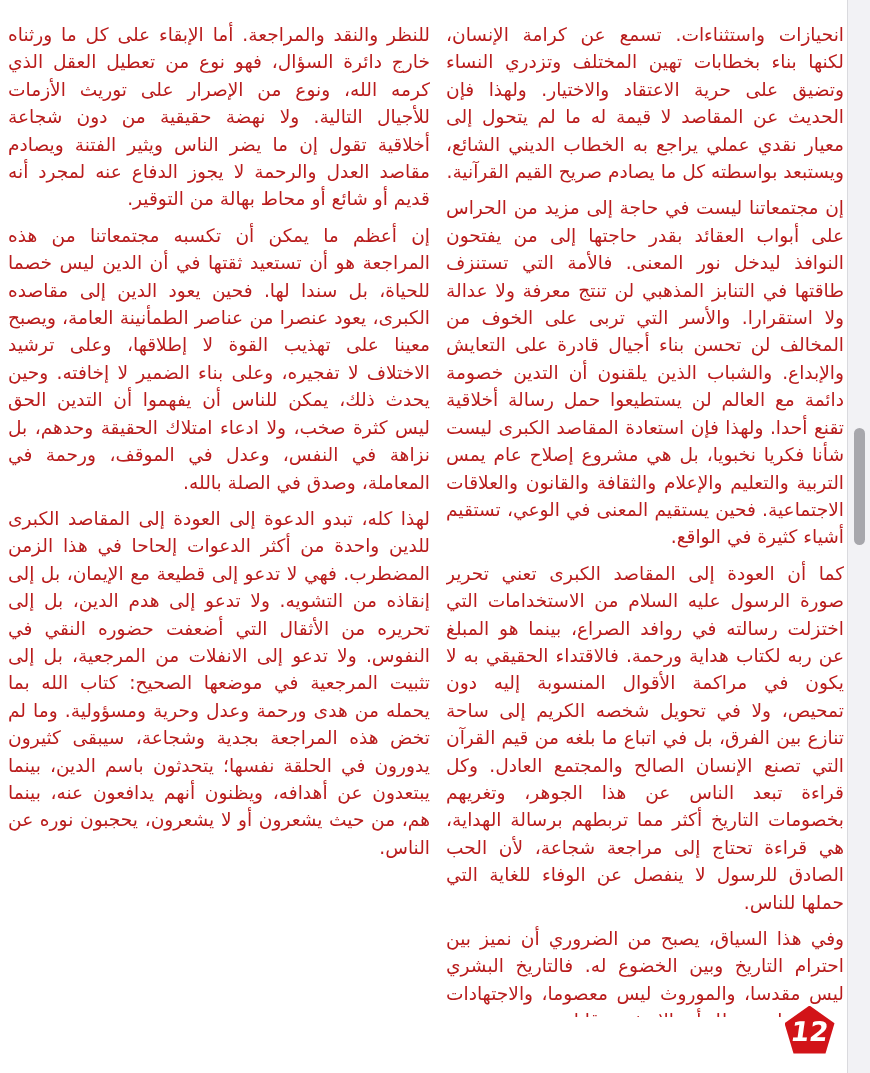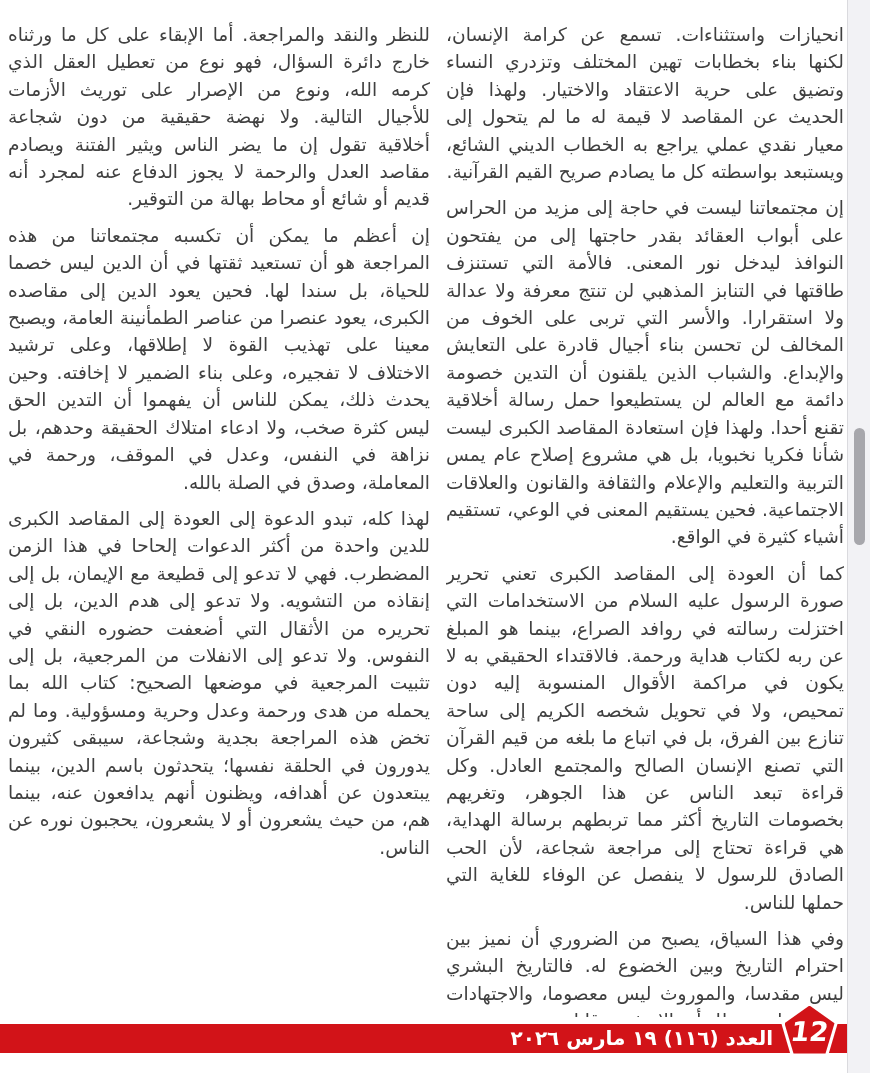--- a/index.html
+++ b/index.html
@@ -32,21 +32,21 @@
     height: 100%;
   }
   .col-first { width: 398px; }
   .col-second { flex: 1; }
   .col p {
     margin: 0 0 9px 0;
     direction: rtl;
     text-align: justify;
     font-size: 18.6px;
     line-height: 27.4px;
-    color: #404040;
+    color: #b91c1c;
     letter-spacing: 0px;
   }
   
   .scrollbar-track {
     position: absolute;
     top: 0;
     right: 0;
     width: 23px;
     height: 1073px;
     background: #f2f2f5;
@@ -120,23 +120,20 @@
       <p>كما أن العودة إلى المقاصد الكبرى تعني تحرير صورة الرسول عليه السلام من الاستخدامات التي اختزلت رسالته في روافد الصراع، بينما هو المبلغ عن ربه لكتاب هداية ورحمة. فالاقتداء الحقيقي به لا يكون في مراكمة الأقوال المنسوبة إليه دون تمحيص، ولا في تحويل شخصه الكريم إلى ساحة تنازع بين الفرق، بل في اتباع ما بلغه من قيم القرآن التي تصنع الإنسان الصالح والمجتمع العادل. وكل قراءة تبعد الناس عن هذا الجوهر، وتغريهم بخصومات التاريخ أكثر مما تربطهم برسالة الهداية، هي قراءة تحتاج إلى مراجعة شجاعة، لأن الحب الصادق للرسول لا ينفصل عن الوفاء للغاية التي حملها للناس.</p>
       <p>وفي هذا السياق، يصبح من الضروري أن نميز بين احترام التاريخ وبين الخضوع له. فالتاريخ البشري ليس مقدسا، والموروث ليس معصوما، والاجتهادات مهما عظمت تظل أعمالا بشرية قابلة</p>
     </div>
     <div class="col col-second">
       <p>للنظر والنقد والمراجعة. أما الإبقاء على كل ما ورثناه خارج دائرة السؤال، فهو نوع من تعطيل العقل الذي كرمه الله، ونوع من الإصرار على توريث الأزمات للأجيال التالية. ولا نهضة حقيقية من دون شجاعة أخلاقية تقول إن ما يضر الناس ويثير الفتنة ويصادم مقاصد العدل والرحمة لا يجوز الدفاع عنه لمجرد أنه قديم أو شائع أو محاط بهالة من التوقير.</p>
       <p>إن أعظم ما يمكن أن تكسبه مجتمعاتنا من هذه المراجعة هو أن تستعيد ثقتها في أن الدين ليس خصما للحياة، بل سندا لها. فحين يعود الدين إلى مقاصده الكبرى، يعود عنصرا من عناصر الطمأنينة العامة، ويصبح معينا على تهذيب القوة لا إطلاقها، وعلى ترشيد الاختلاف لا تفجيره، وعلى بناء الضمير لا إخافته. وحين يحدث ذلك، يمكن للناس أن يفهموا أن التدين الحق ليس كثرة صخب، ولا ادعاء امتلاك الحقيقة وحدهم، بل نزاهة في النفس، وعدل في الموقف، ورحمة في المعاملة، وصدق في الصلة بالله.</p>
       <p>لهذا كله، تبدو الدعوة إلى العودة إلى المقاصد الكبرى للدين واحدة من أكثر الدعوات إلحاحا في هذا الزمن المضطرب. فهي لا تدعو إلى قطيعة مع الإيمان، بل إلى إنقاذه من التشويه. ولا تدعو إلى هدم الدين، بل إلى تحريره من الأثقال التي أضعفت حضوره النقي في النفوس. ولا تدعو إلى الانفلات من المرجعية، بل إلى تثبيت المرجعية في موضعها الصحيح: كتاب الله بما يحمله من هدى ورحمة وعدل وحرية ومسؤولية. وما لم تخض هذه المراجعة بجدية وشجاعة، سيبقى كثيرون يدورون في الحلقة نفسها؛ يتحدثون باسم الدين، بينما يبتعدون عن أهدافه، ويظنون أنهم يدافعون عنه، بينما هم، من حيث يشعرون أو لا يشعرون، يحجبون نوره عن الناس.</p>
     </div>
   </div>
 
-  <div class="footer-bar">
-    <span class="footer-issue">العدد (١١٦) ١٩ مارس ٢٠٢٦</span>
-  </div>
 
   <div class="page-badge">
     <div class="page-badge-inner">
       <span class="page-badge-number">12</span>
     </div>
   </div>
 
   <div class="scrollbar-track">
     <div class="scrollbar-thumb"></div>
   </div>

